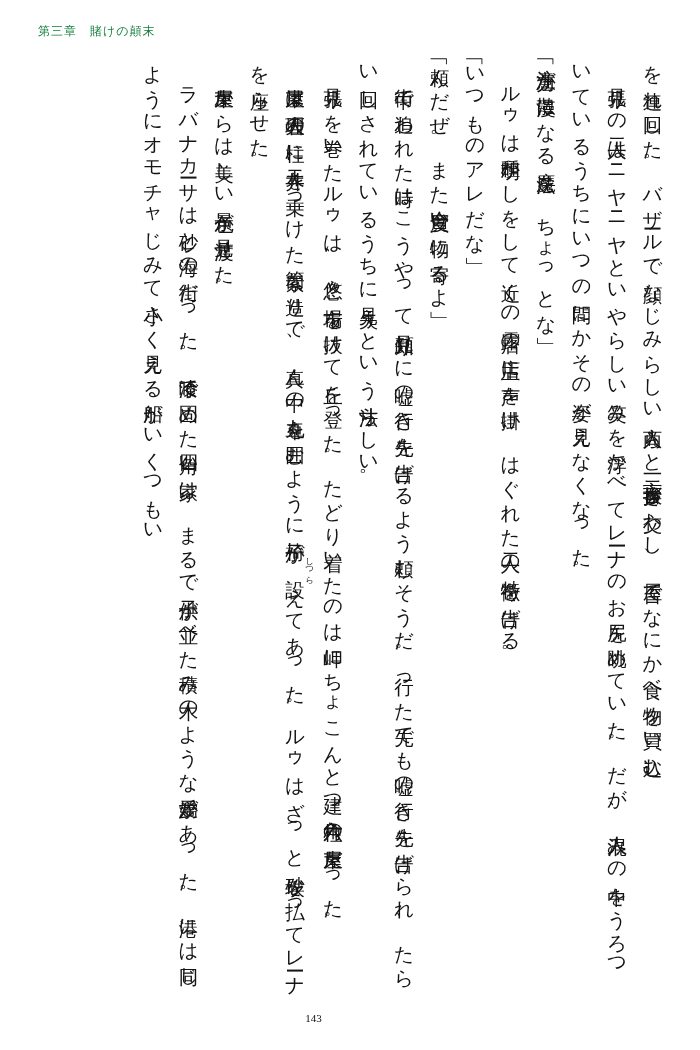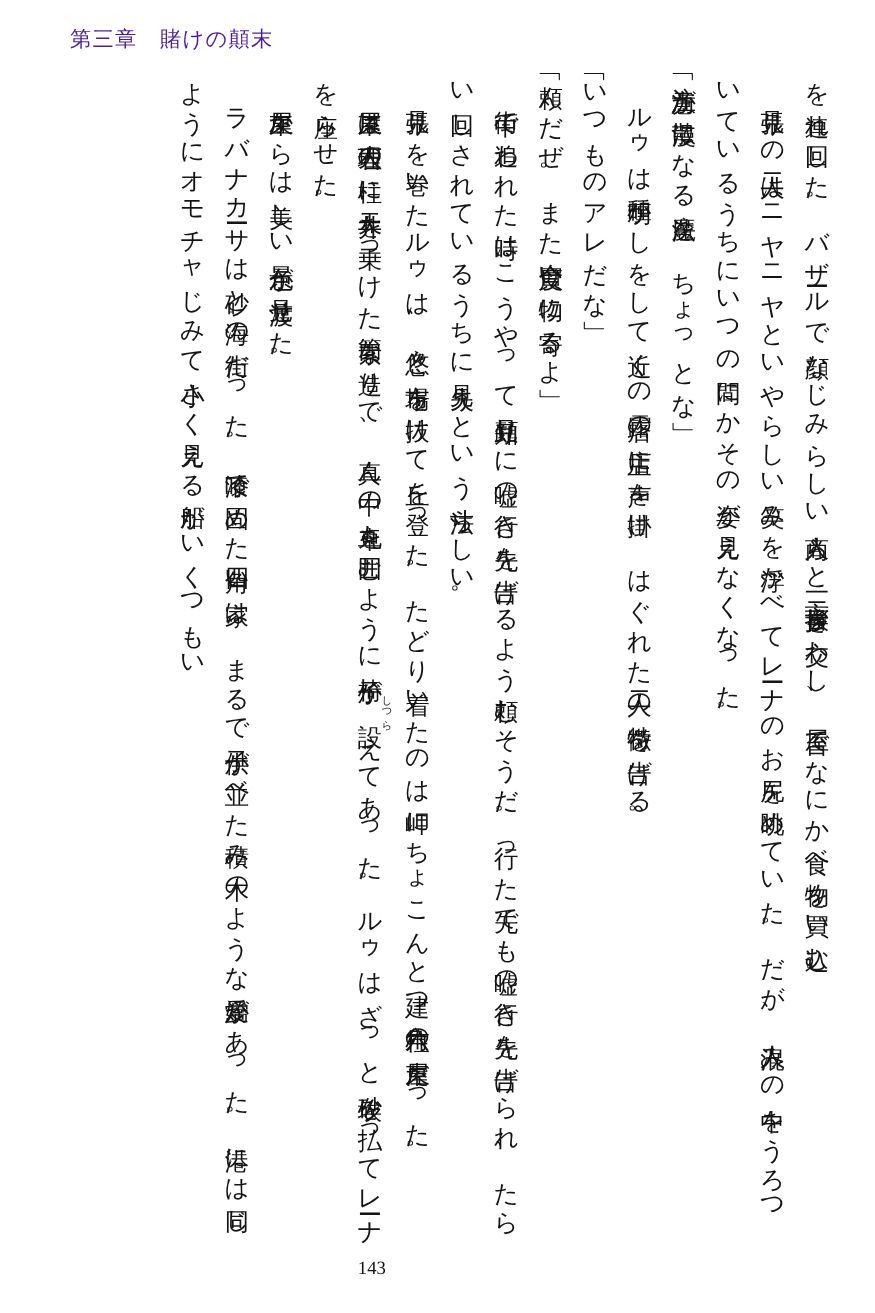--- a/index.html
+++ b/index.html
@@ -28,25 +28,24 @@
     left: 0;
     width: 700px;
     height: 34px;
     display: flex;
     align-items: center;
     justify-content: flex-start;
     padding-left: 38px;
     box-sizing: border-box;
   }
   .header-title {
-    font-size: 17px;
+    font-size: 12px;
     letter-spacing: 1px;
-    color: #4c1d95;
+    color: #15803d;
     white-space: nowrap;
-    margin-left: 18px;
   }
   .header-rule {
     position: absolute;
     top: 44px;
     left: 38px;
     width: 624px;
     height: 0px;
   }
   
   .body-area {
@@ -87,23 +86,24 @@
     line-height: 1;
     color: #222;
   }
   
   .folio {
     position: absolute;
     bottom: 26px;
     left: 0;
     width: 595px;
     text-align: center;
-    font-size: 15px;
+    font-size: 11px;
     color: #111;
     font-family: "Liberation Serif", serif;
+    padding-left: 16px;
   }
   .page-edge {
     position: absolute;
     right: 0;
     top: 0;
     width: 1px;
     height: 1050px;
     background: transparent;
   }
 </style>

